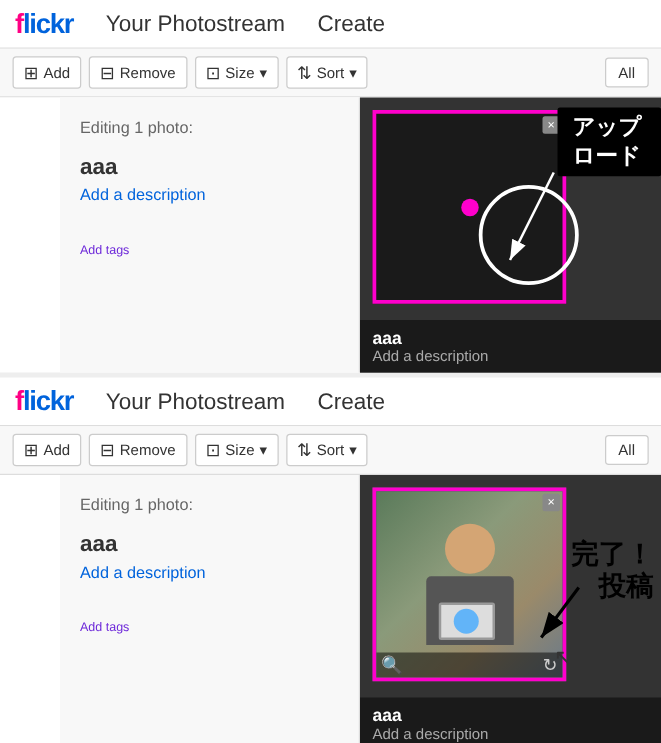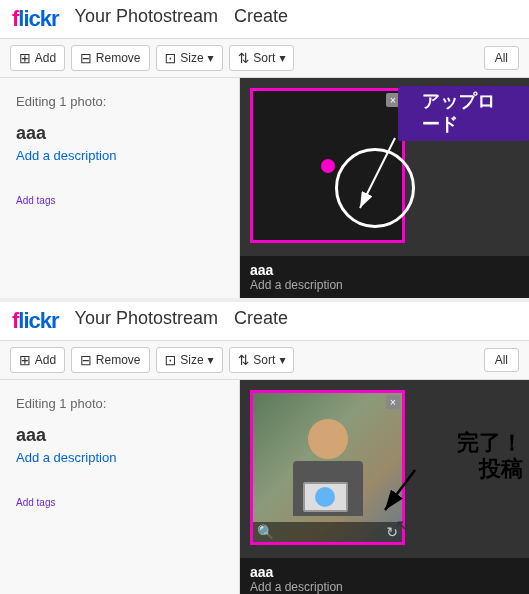--- a/index.html
+++ b/index.html
@@ -1,25 +1,25 @@
 <!DOCTYPE html>
 <html><head>
   <meta charset="utf-8">
   <style>
     * { margin: 0; padding: 0; box-sizing: border-box; }
     body { width: 529px; font-family: Arial, sans-serif; font-size: 13px; background: #fff; }
 
     
     .navbar {
       display: flex;
-      align-items: flex-start;
+      align-items: center;
       padding: 6px 12px;
       background: #fff;
       border-bottom: 1px solid #ddd;
-      gap: 16px;
+      gap: 26px;
     }
     .flickr-logo {
       font-size: 22px;
       font-weight: bold;
       letter-spacing: -1px;
     }
     .navbar-link {
       font-size: 18px;
       color: #333;
       text-decoration: none;
@@ -67,20 +67,21 @@
       border-bottom: 2px solid #eee;
     }
 
     
     .left-panel {
       width: 240px;
       min-width: 240px;
       padding: 16px;
       border-right: 1px solid #ddd;
       background: #f8f8f8;
+      margin-left: 48px;
     }
     .editing-label {
       font-size: 13px;
       color: #666;
       margin-bottom: 14px;
     }
     .photo-title {
       font-size: 18px;
       font-weight: bold;
       color: #333;
@@ -161,25 +162,25 @@
       border-radius: 50%;
       border: 3px solid #fff;
       pointer-events: none;
     }
 
     
     .jp-text-box {
       position: absolute;
       top: 8px;
       left: 158px;
-      background: #4c1d95;
+      background: #000000;
       color: #fff;
       font-size: 18px;
       font-weight: bold;
-      padding: 4px 24px;
+      padding: 4px 12px;
       line-height: 1.3;
       border-radius: 2px;
     }
     .caption-title {
       color: #fff;
       font-size: 14px;
       font-weight: bold;
     }
     .caption-desc {
       color: #aaa;

